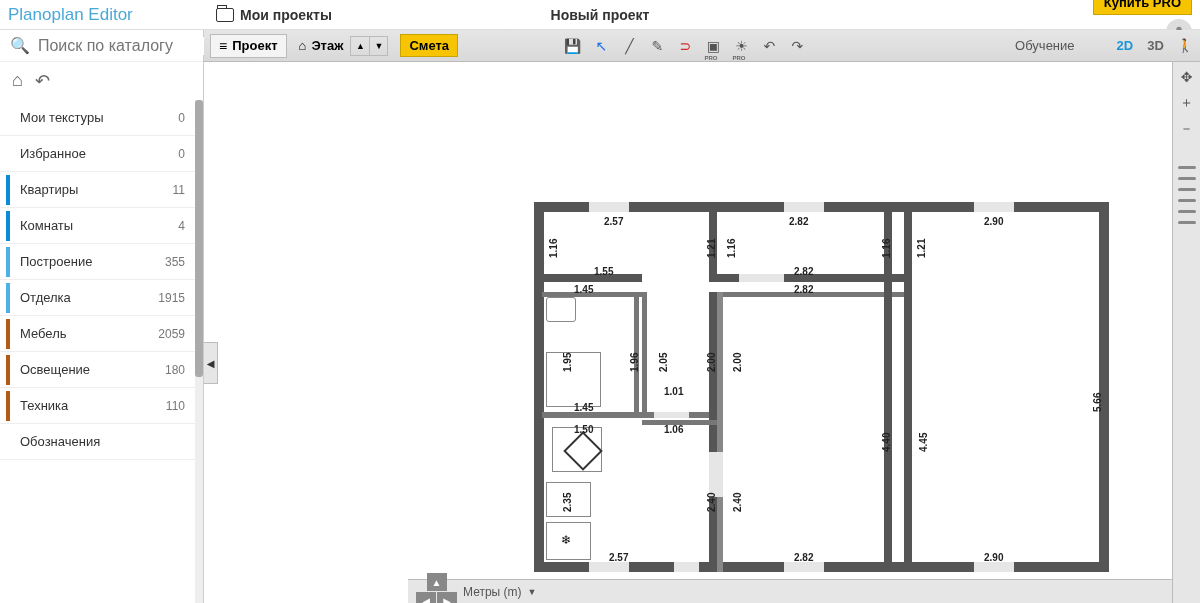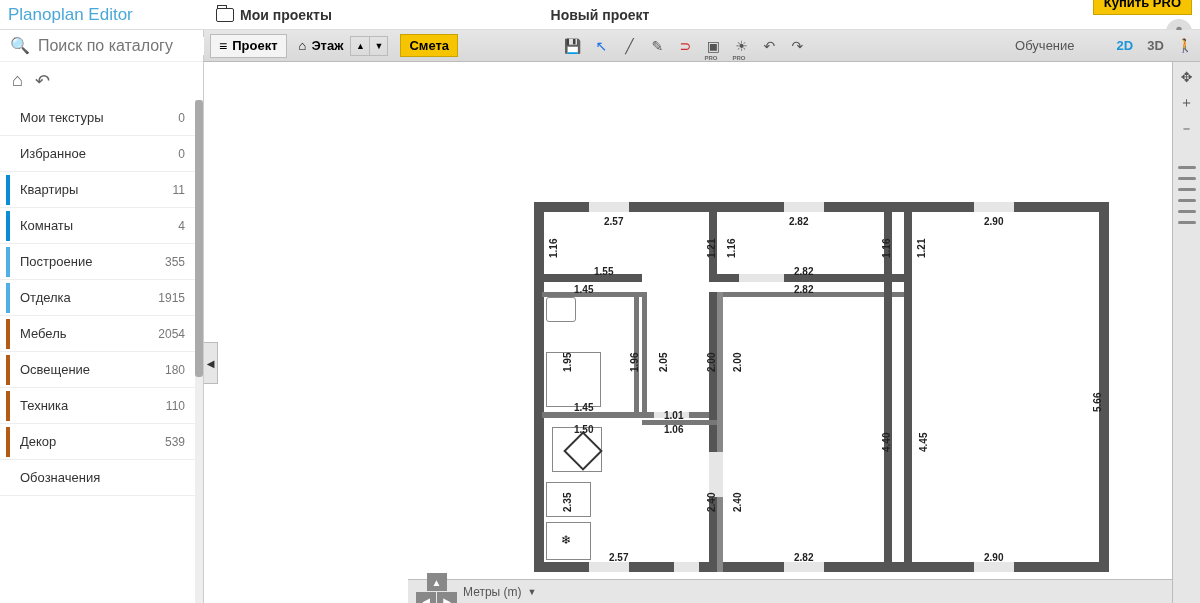--- a/index.html
+++ b/index.html
@@ -137,36 +137,31 @@
             <span class="count">355</span>
           </div>
           <div class="cat-item">
             <div class="stripe" style="background:#4fb0e6"></div>
             <span class="name">Отделка</span>
             <span class="count">1915</span>
           </div>
           <div class="cat-item">
             <div class="stripe" style="background:#b35a16"></div>
             <span class="name">Мебель</span>
-            <span class="count">2054</span>
+            <span class="count">2059</span>
           </div>
           <div class="cat-item">
             <div class="stripe" style="background:#b35a16"></div>
             <span class="name">Освещение</span>
             <span class="count">180</span>
           </div>
           <div class="cat-item">
             <div class="stripe" style="background:#b35a16"></div>
             <span class="name">Техника</span>
             <span class="count">110</span>
-          </div>
-          <div class="cat-item">
-            <div class="stripe" style="background:#b35a16"></div>
-            <span class="name">Декор</span>
-            <span class="count">539</span>
           </div>
           <div class="cat-item">
             <div class="stripe" style="background:transparent"></div>
             <span class="name">Обозначения</span>
             <span class="count"></span>
           </div>
         </div>
       <div class="scroll-track">
         <div class="scroll-handle" style="top:0;height:55%"></div>
       </div>
@@ -280,21 +275,21 @@
           <div class="dim" style="left:60px;top:64px">1.55</div>
           <div class="dim" style="left:260px;top:64px">2.82</div>
           <div class="dim" style="left:40px;top:82px">1.45</div>
           <div class="dim" style="left:260px;top:82px">2.82</div>
           <div class="dim vert" style="left:28px;top:170px">1.95</div>
           <div class="dim vert" style="left:95px;top:170px">1.96</div>
           <div class="dim vert" style="left:124px;top:170px">2.05</div>
           <div class="dim vert" style="left:172px;top:170px">2.00</div>
           <div class="dim vert" style="left:198px;top:170px">2.00</div>
           <div class="dim" style="left:40px;top:200px">1.45</div>
-          <div class="dim" style="left:130px;top:208px">1.01</div>
+          <div class="dim" style="left:130px;top:184px">1.01</div>
           <div class="dim" style="left:40px;top:222px">1.50</div>
           <div class="dim" style="left:130px;top:222px">1.06</div>
           <div class="dim vert" style="left:28px;top:310px">2.35</div>
           <div class="dim vert" style="left:172px;top:310px">2.40</div>
           <div class="dim vert" style="left:198px;top:310px">2.40</div>
           <div class="dim vert" style="left:347px;top:250px">4.40</div>
           <div class="dim vert" style="left:384px;top:250px">4.45</div>
           <div class="dim vert" style="left:558px;top:210px">5.66</div>
           <div class="dim" style="left:75px;top:350px">2.57</div>
           <div class="dim" style="left:260px;top:350px">2.82</div>

